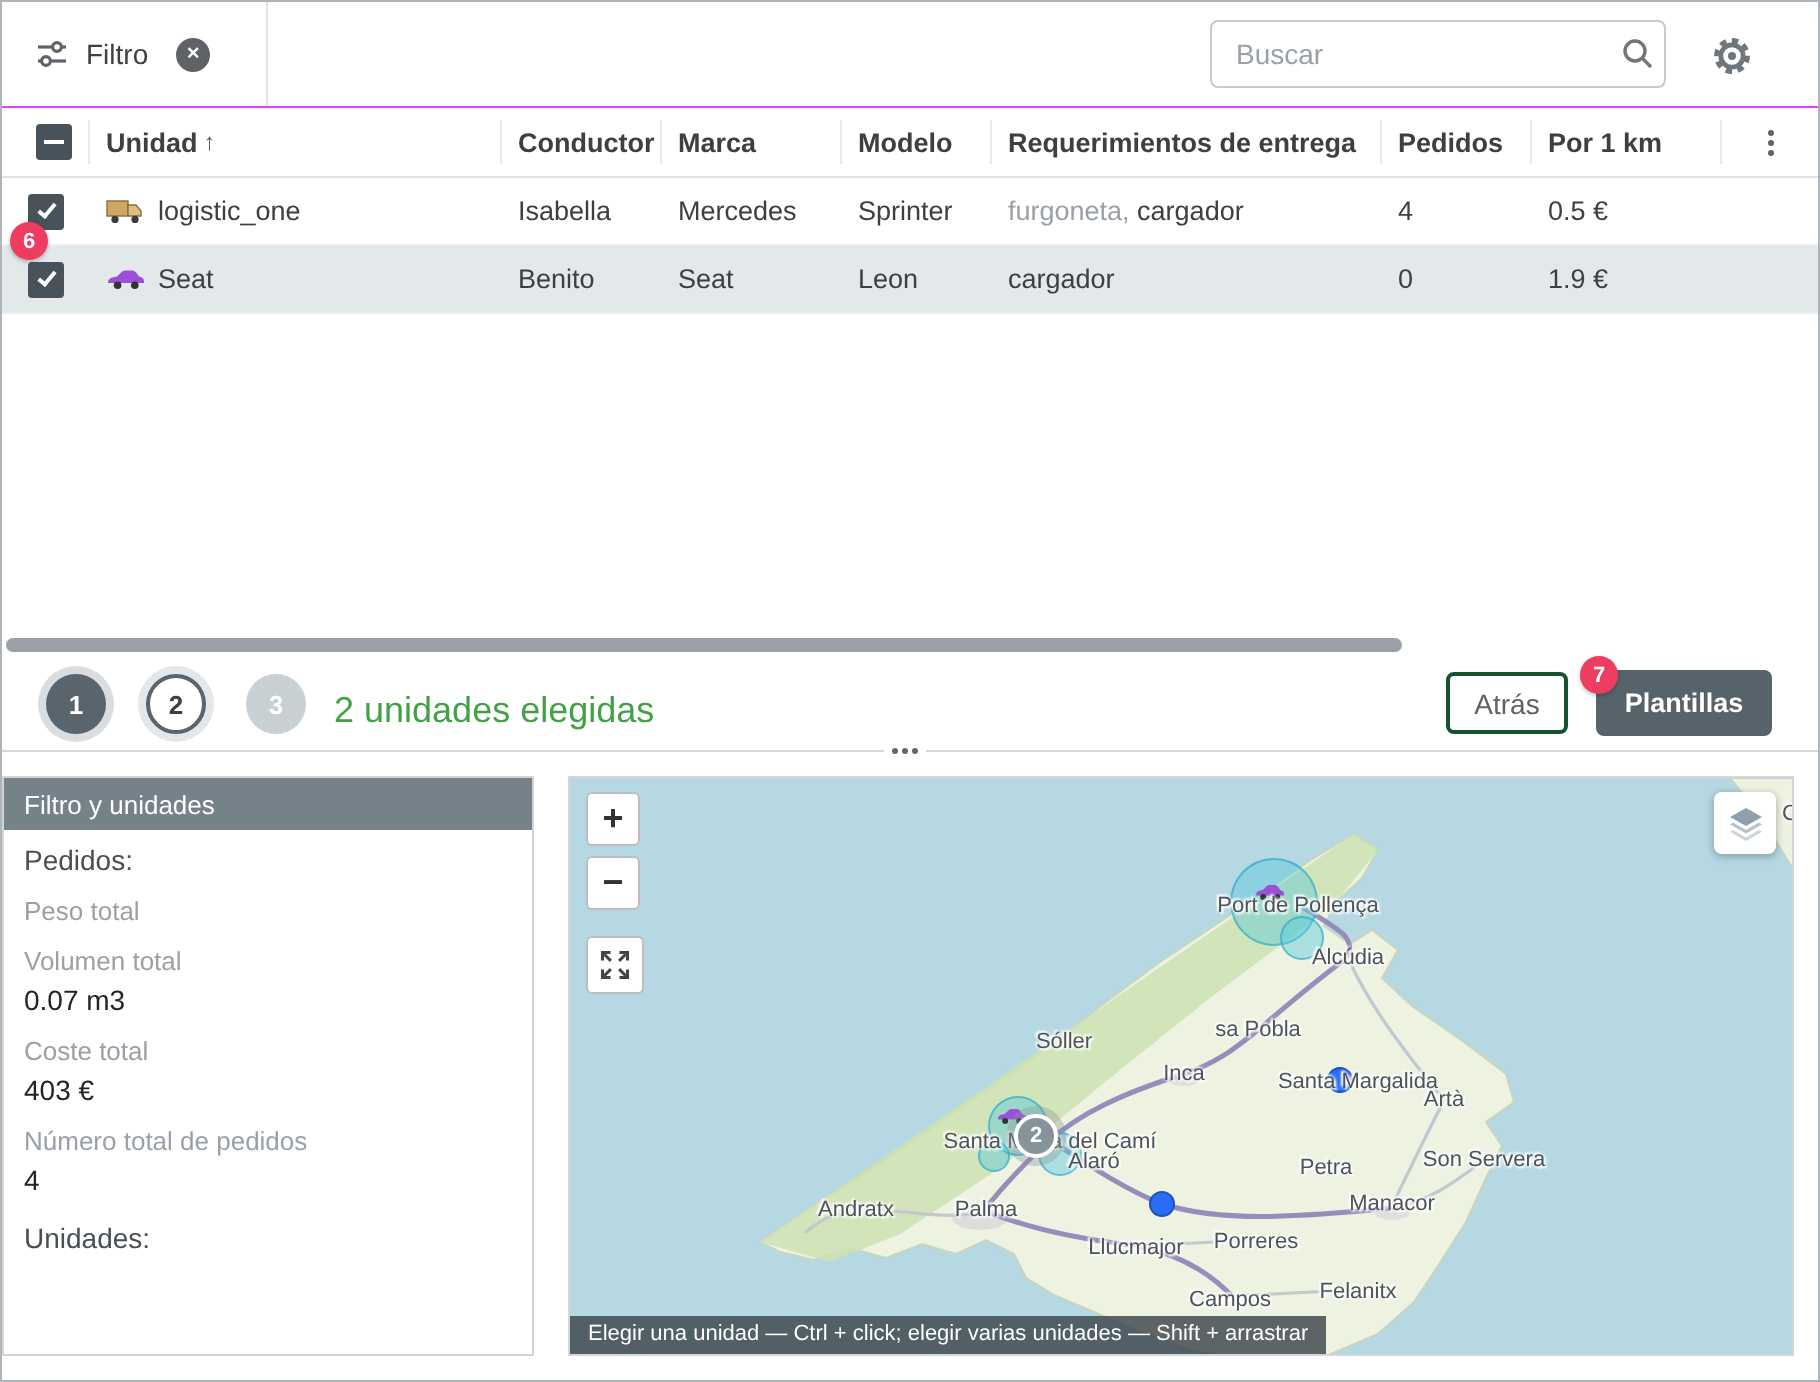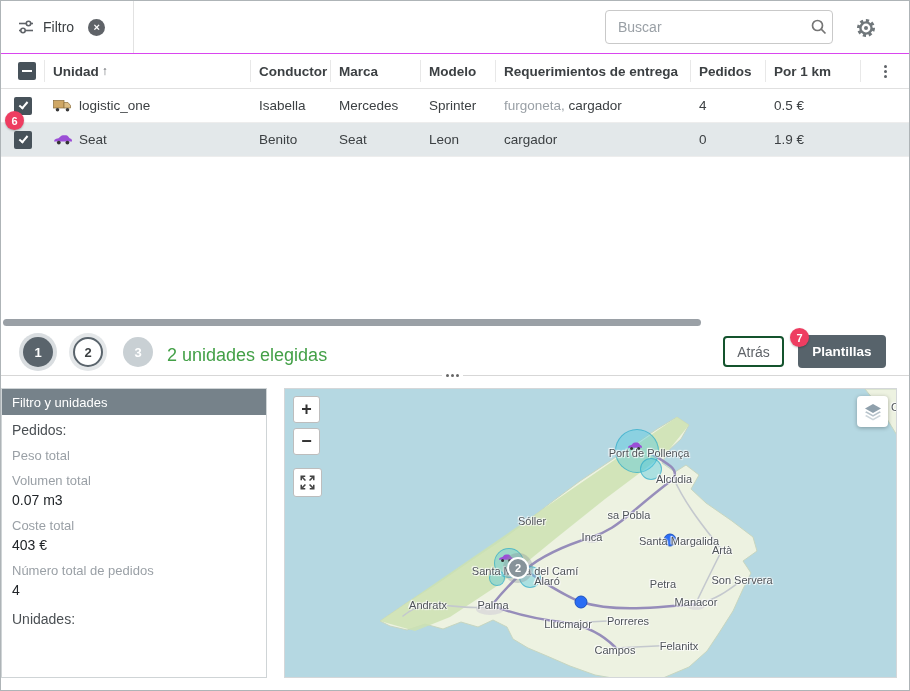--- a/index.html
+++ b/index.html
@@ -339,15 +339,16 @@
       </svg>
     </div>
     <div class="layersbtn">
       <svg width="20" height="20" viewBox="0 0 20 20">
         <path d="M10,2 L18,6.5 L10,11 L2,6.5 Z" fill="#8fa0ac"></path>
         <path d="M3.5,9.3 L10,13 L16.5,9.3 L18,10.2 L10,14.8 L2,10.2 Z" fill="#b6c2ca"></path>
         <path d="M3.5,13 L10,16.7 L16.5,13 L18,13.9 L10,18.5 L2,13.9 Z" fill="#ccd5da"></path>
       </svg>
     </div>
 
+    <div class="maphint">Elegir una unidad — Ctrl + click; elegir varias unidades — Shift + arrastrar</div>
   </div>
 
 </div>
 
 </body></html>

